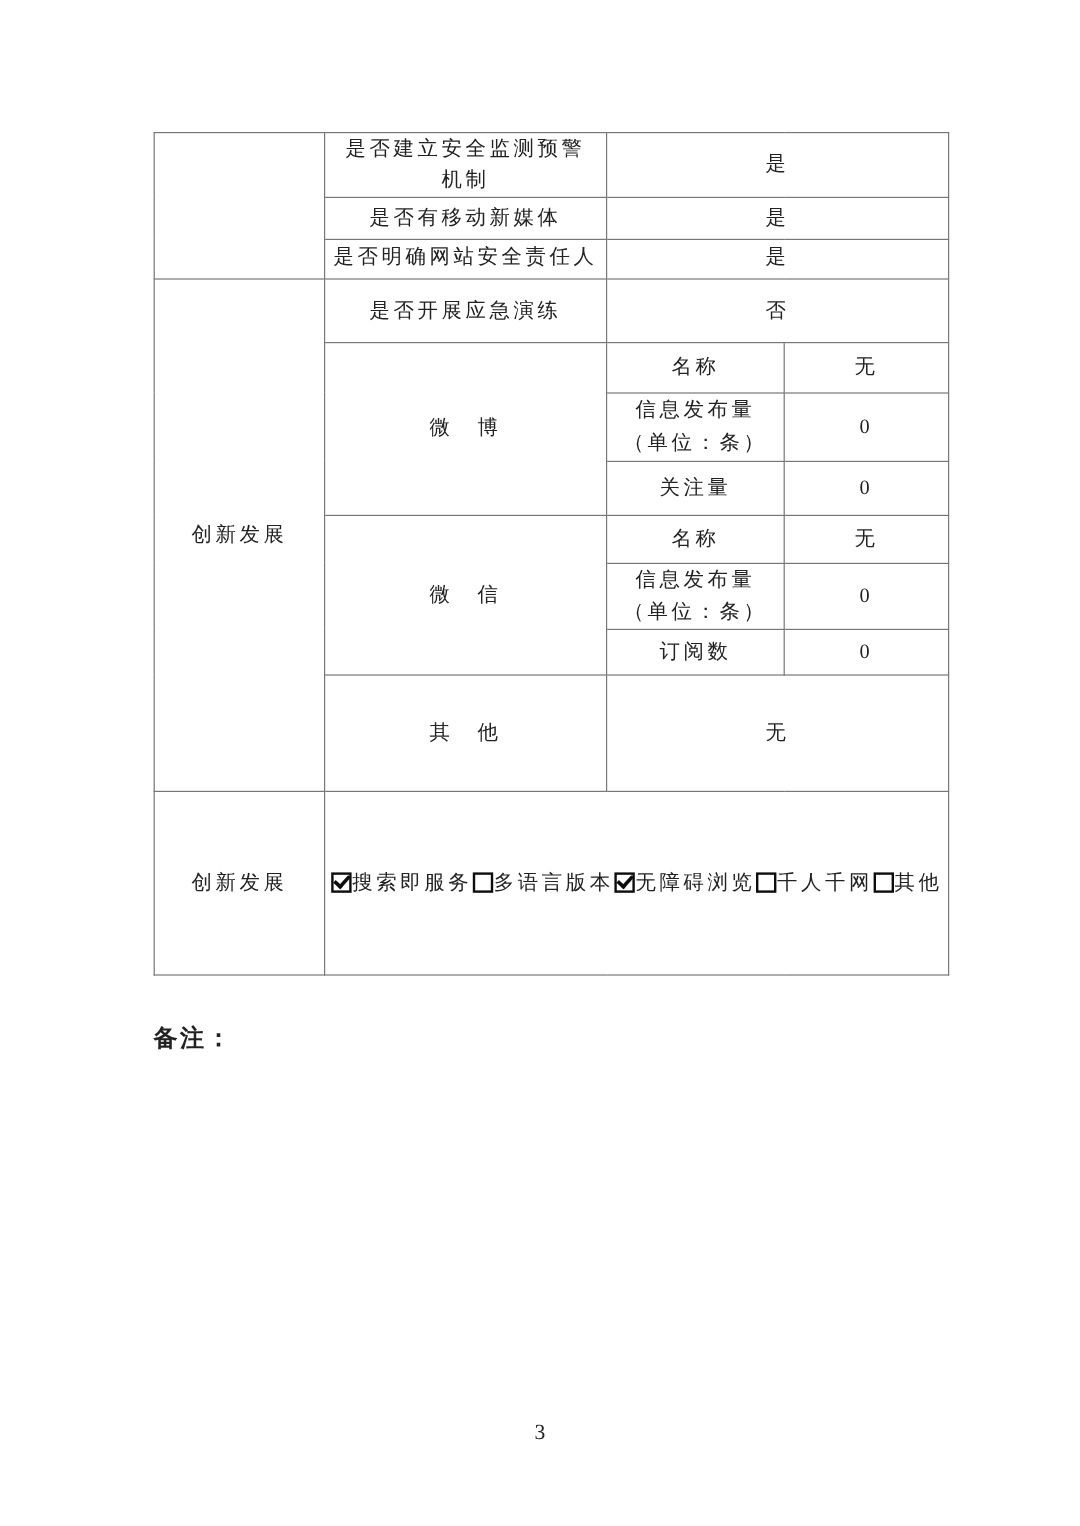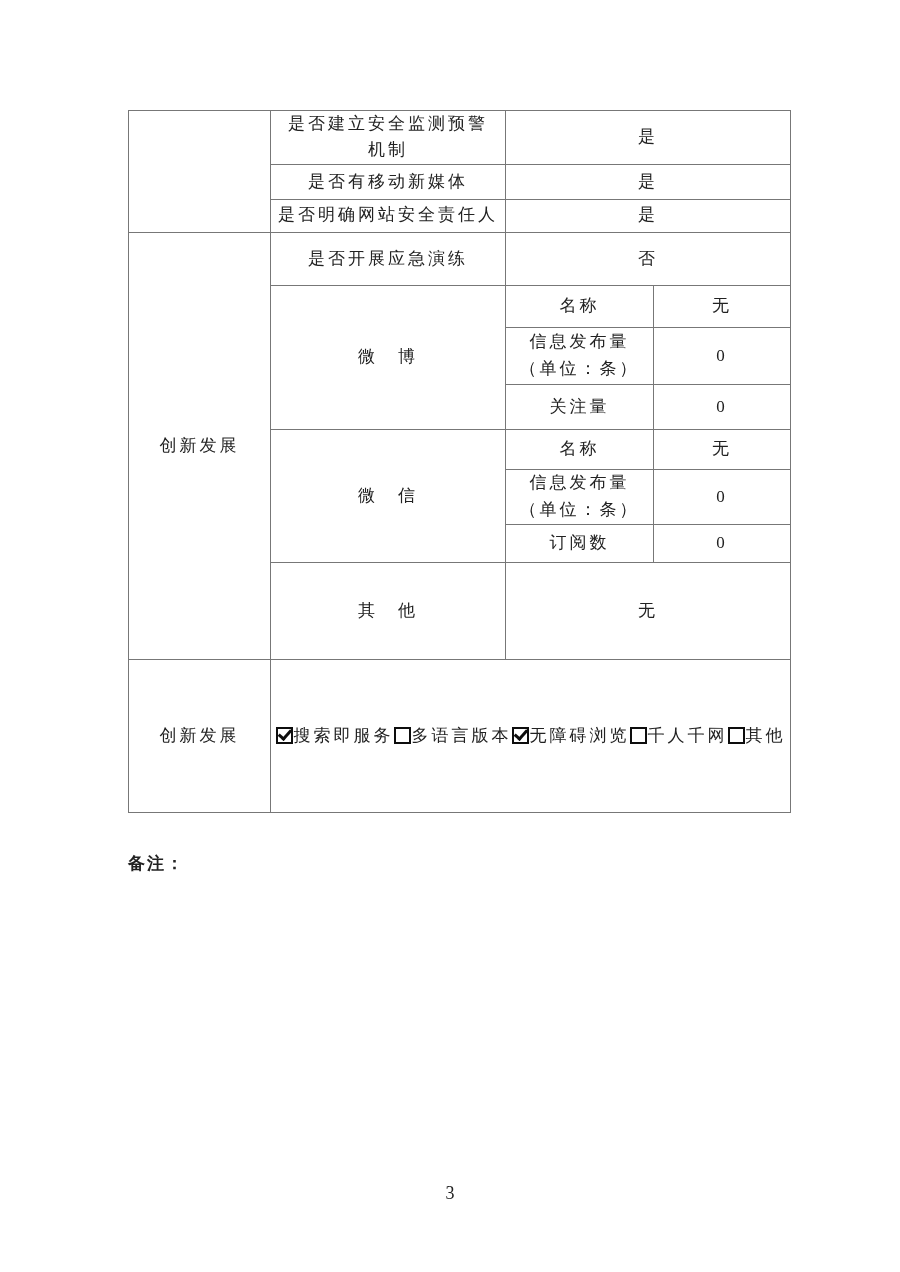--- a/index.html
+++ b/index.html
@@ -58,21 +58,21 @@
     position:absolute;
     left:3px;top:-2px;
     width:5px;height:10px;
     border-right:3px solid #0d0d0d;
     border-bottom:3px solid #0d0d0d;
     transform:rotate(42deg);
   }
 
   .notes{
     position:absolute;left:128px;top:852px;
-    font-size:17px;font-weight:bold;
+    font-size:20px;font-weight:bold;
     letter-spacing:2px;
   }
   .pagenum{
     position:absolute;left:0;top:1183px;width:100%;
     text-align:center;
     font-size:18px;
   }
 </style>
 </head>
 <body>

